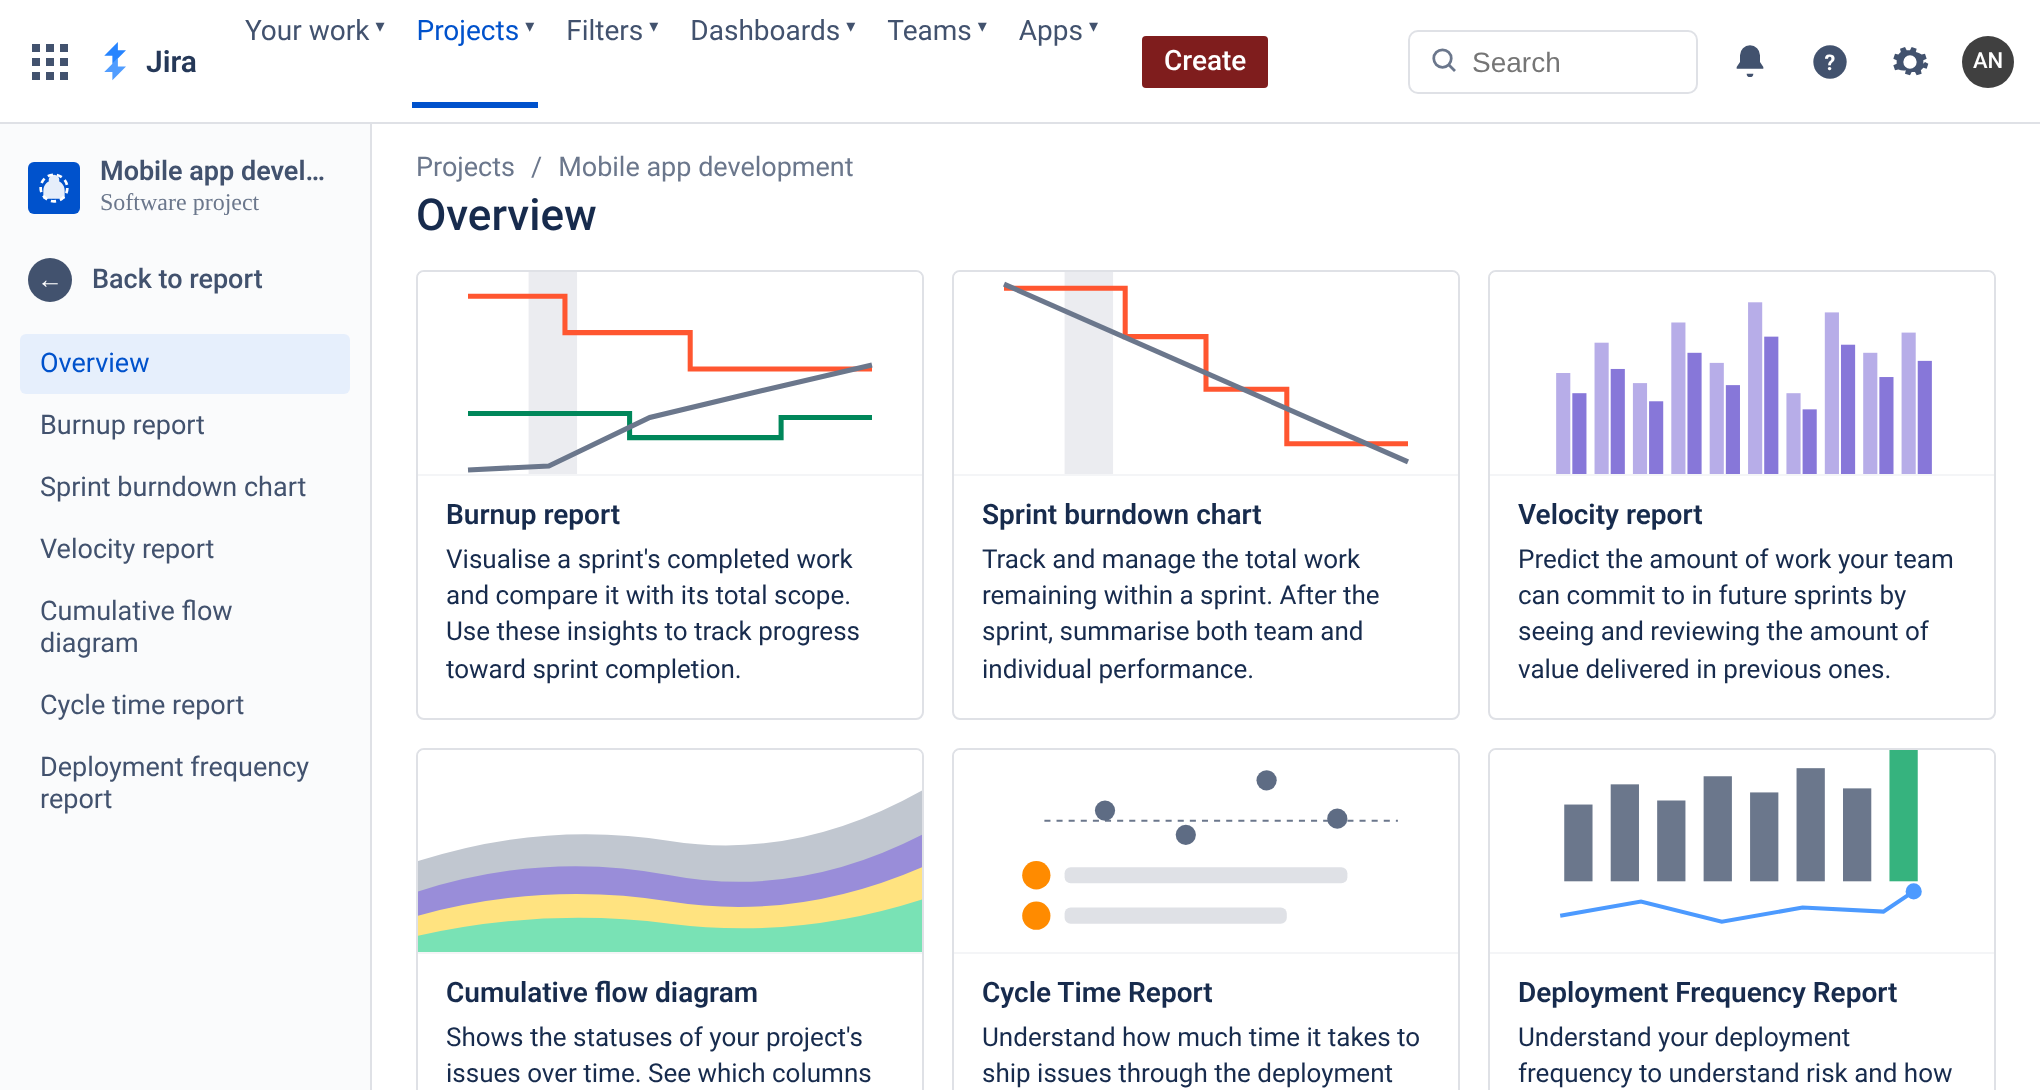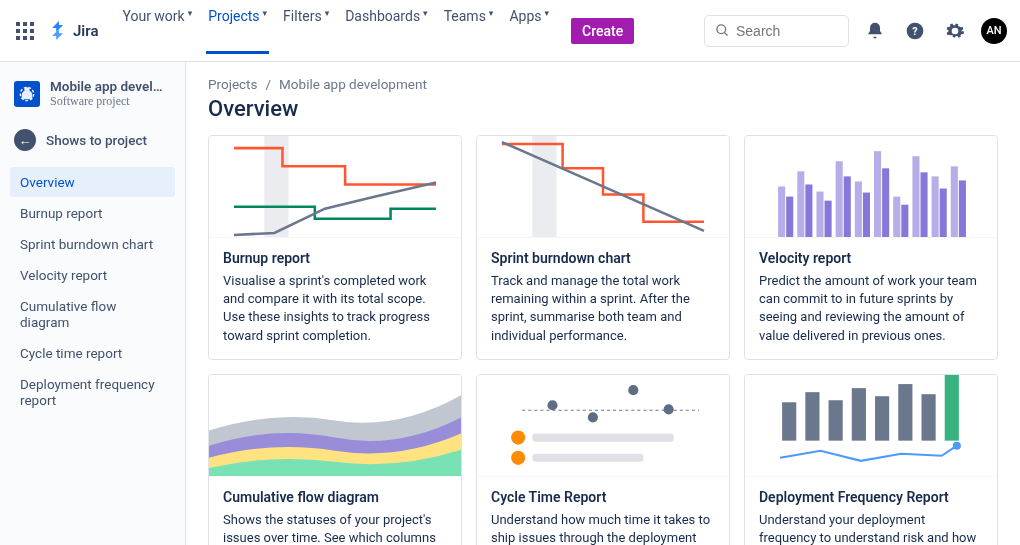--- a/index.html
+++ b/index.html
@@ -7,27 +7,27 @@
   
   
   .topnav { height: 62px; border-bottom: 1px solid #DFE1E6; display: flex; align-items: center; padding: 0 13px; gap: 6px; }
   .app-switcher { width: 24px; height: 24px; display: flex; align-items: center; justify-content: center; cursor: pointer; }
   .jira-logo { display: flex; align-items: center; gap: 4px; margin-left: 6px; margin-right: 10px; cursor: pointer; }
   .jira-logo-text { font-weight: 600; color: #253858; font-size: 15px; }
   .nav-item { display: flex; align-items: flex-start; gap: 3px; padding: 0 8px; height: 46px; font-size: 14px; color: #42526E; cursor: pointer; position: relative; }
   .nav-item.active { color: #0052CC; }
   .nav-item.active::after { content:""; position:absolute; bottom:0; left:6px; right:6px; height:3px; background:#0052CC; }
   .nav-chevron { font-size: 9px; color: #42526E; }
-  .create-btn { background:#a21caf; color:#fff; border-radius:2px; padding: 5px 11px; font-weight:500; font-size:14px; margin-left:8px; cursor:pointer; }
+  .create-btn { background:#7f1d1d; color:#fff; border-radius:2px; padding: 5px 11px; font-weight:500; font-size:14px; margin-left:8px; cursor:pointer; }
   .nav-spacer { flex: 1; }
   .search-box { display:flex; align-items:center; border:1.5px solid #DFE1E6; border-radius:5px; height:32px; padding:0 10px; width:145px; gap:6px; }
   .search-box input { border:none; outline:none; font-size:14px; width:100%; color:#6B778C; }
   .search-icon { color:#6B778C; }
   .nav-icon-btn { width: 28px; height:28px; display:flex; align-items:center; justify-content:center; color:#42526E; cursor:pointer; margin-left:6px; }
-  .avatar { width:26px; height:26px; border-radius:50%; background:#000000; color:#fff; font-size:11px; display:flex; align-items:center; justify-content:center; font-weight:500; margin-left:6px; cursor:pointer; }
+  .avatar { width:26px; height:26px; border-radius:50%; background:#404040; color:#fff; font-size:11px; display:flex; align-items:center; justify-content:center; font-weight:500; margin-left:6px; cursor:pointer; }
   
   
   .layout { display:flex; height: calc(100% - 46px); }
   
   
   .sidebar { width: 186px; background:#FAFBFC; border-right:1px solid #DFE1E6; padding: 16px 10px 0 10px; display:flex; flex-direction:column; font-size:13.5px; }
   .project-header { display:flex; align-items:center; gap:10px; padding: 0 4px 12px 4px; }
   .project-avatar { width:26px; height:26px; border-radius:3px; background:#0052CC; display:flex; align-items:center; justify-content:center; }
   .project-title { font-weight:600; color:#42526E; white-space:nowrap; overflow:hidden; text-overflow:ellipsis; max-width:120px; }
   .project-subtitle { font-size:12px; color:#6B778C;font-family:Liberation Serif, serif; }
@@ -146,21 +146,21 @@
             <circle cx="12" cy="12" r="10" fill="none" stroke="#fff" stroke-width="2" stroke-dasharray="4 3"></circle>
           </svg>
       </div>
       <div>
         <div class="project-title">Mobile app developm...</div>
         <div class="project-subtitle">Software project</div>
       </div>
     </div>
     <div class="back-row">
       <div class="back-arrow-circle">←</div>
-      <span>Shows to project</span>
+      <span>Back to report</span>
     </div>
     <div id="sidebar-list">
         <div class="sidebar-item selected">Overview</div>
         <div class="sidebar-item">Burnup report</div>
         <div class="sidebar-item">Sprint burndown chart</div>
         <div class="sidebar-item">Velocity report</div>
         <div class="sidebar-item">Cumulative flow diagram</div>
         <div class="sidebar-item">Cycle time report</div>
         <div class="sidebar-item">Deployment frequency report</div>
       </div>

